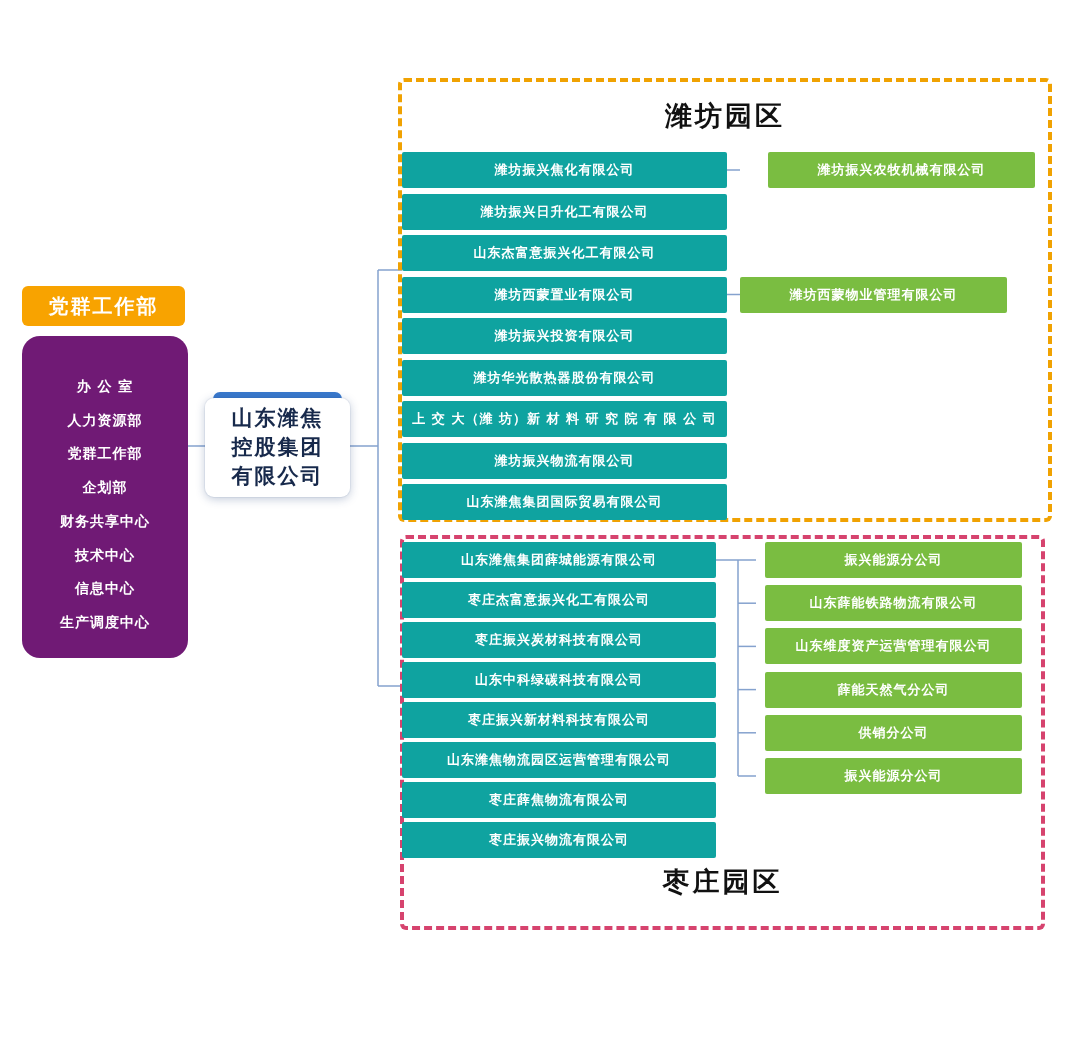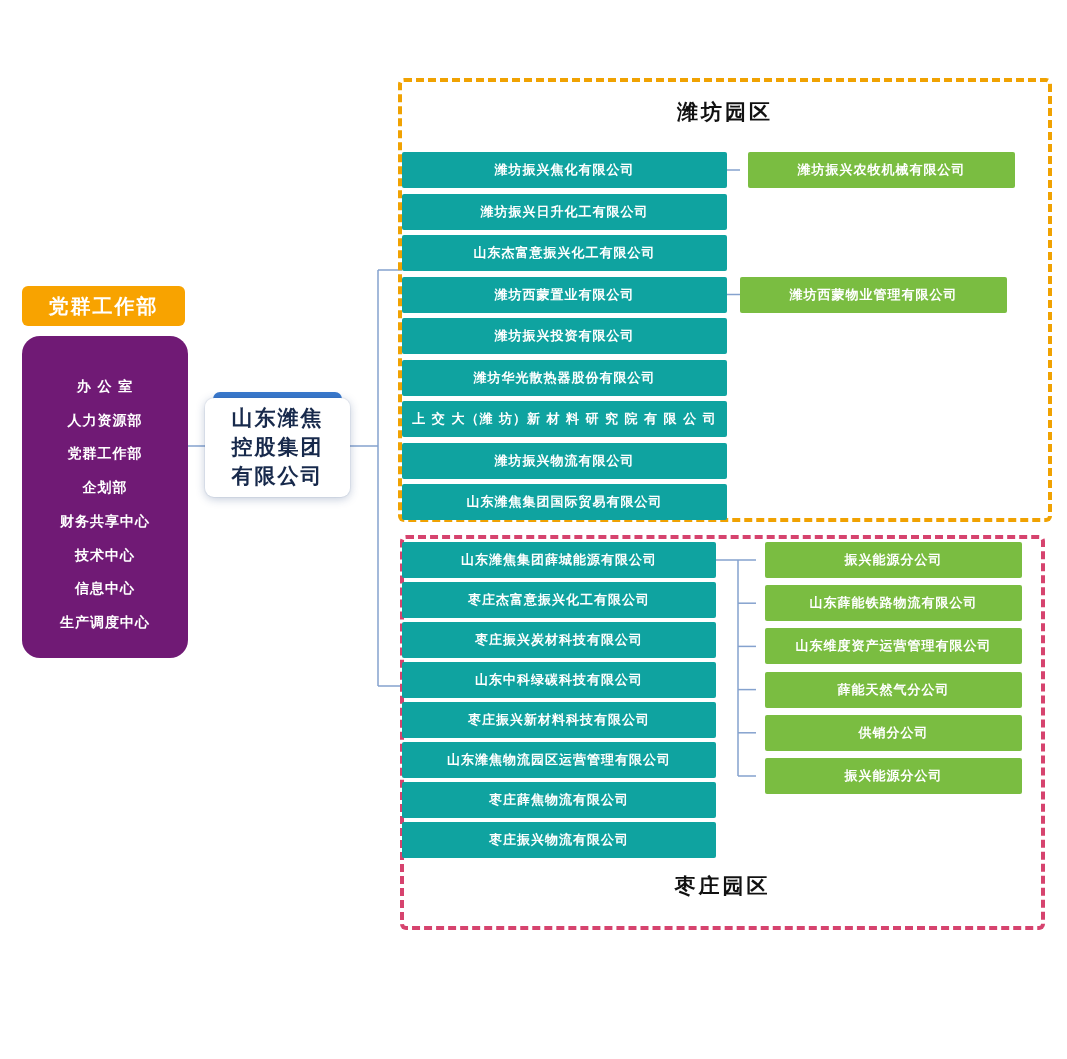--- a/index.html
+++ b/index.html
@@ -33,42 +33,42 @@
     display:flex; flex-direction:column; align-items:center; justify-content:center;
   }
   .root-line { font-size:21px; font-weight:bold; color:#17294B; letter-spacing:2px; line-height:29px; white-space:nowrap; }
 
   
   .park { position:absolute; border-radius:6px; }
   .park-weifang  { left:398px; top:78px;  width:654px; height:444px; border:4px dashed #F0A202; }
   .park-zaozhuang{ left:400px; top:535px; width:645px; height:395px; border:4px dashed #D6436E; }
   .park-label {
     position:absolute; left:0; right:0; text-align:center;
-    font-size:21px; font-weight:bold; color:#111111; letter-spacing:3px;
+    font-size:27px; font-weight:bold; color:#111111; letter-spacing:3px;
   }
   .park-weifang .park-label { top:16px; }
   .park-zaozhuang .park-label { bottom:26px; }
 
   
   .node {
     display:flex; align-items:center; justify-content:center;
     color:#ffffff; font-size:13px; font-weight:bold; letter-spacing:1px;
     text-align:center; border-radius:2px; white-space:nowrap;
   }
   .teal { background:#0FA3A0; }
   .green { background:#7ABD41; }
 
   .stack { position:absolute; display:flex; flex-direction:column; }
   .stack .node { width:100%; height:36px; flex:0 0 36px; }
   .stack-weifang   { left:402px; top:152px; width:325px; gap:5.5px; }
   .stack-zaozhuang { left:402px; top:542px; width:314px; gap:4px; }
   .stack-branches  { left:756px; top:542px; width:266px; gap:7.2px;padding-left:9px; }
 
   .aff { position:absolute; width:267px; height:36px; }
-  .aff-1 { left:748px; top:152px; }
+  .aff-1 { left:768px; top:152px; }
   .aff-2 { left:740px; top:276.5px; }
 </style>
 </head>
 <body>
 
 <div class="canvas">
 
   <svg class="connectors" viewBox="0 0 1067 1059" xmlns="http://www.w3.org/2000/svg">
     <g stroke="#85A2CE" stroke-width="1.5" fill="none">
 

